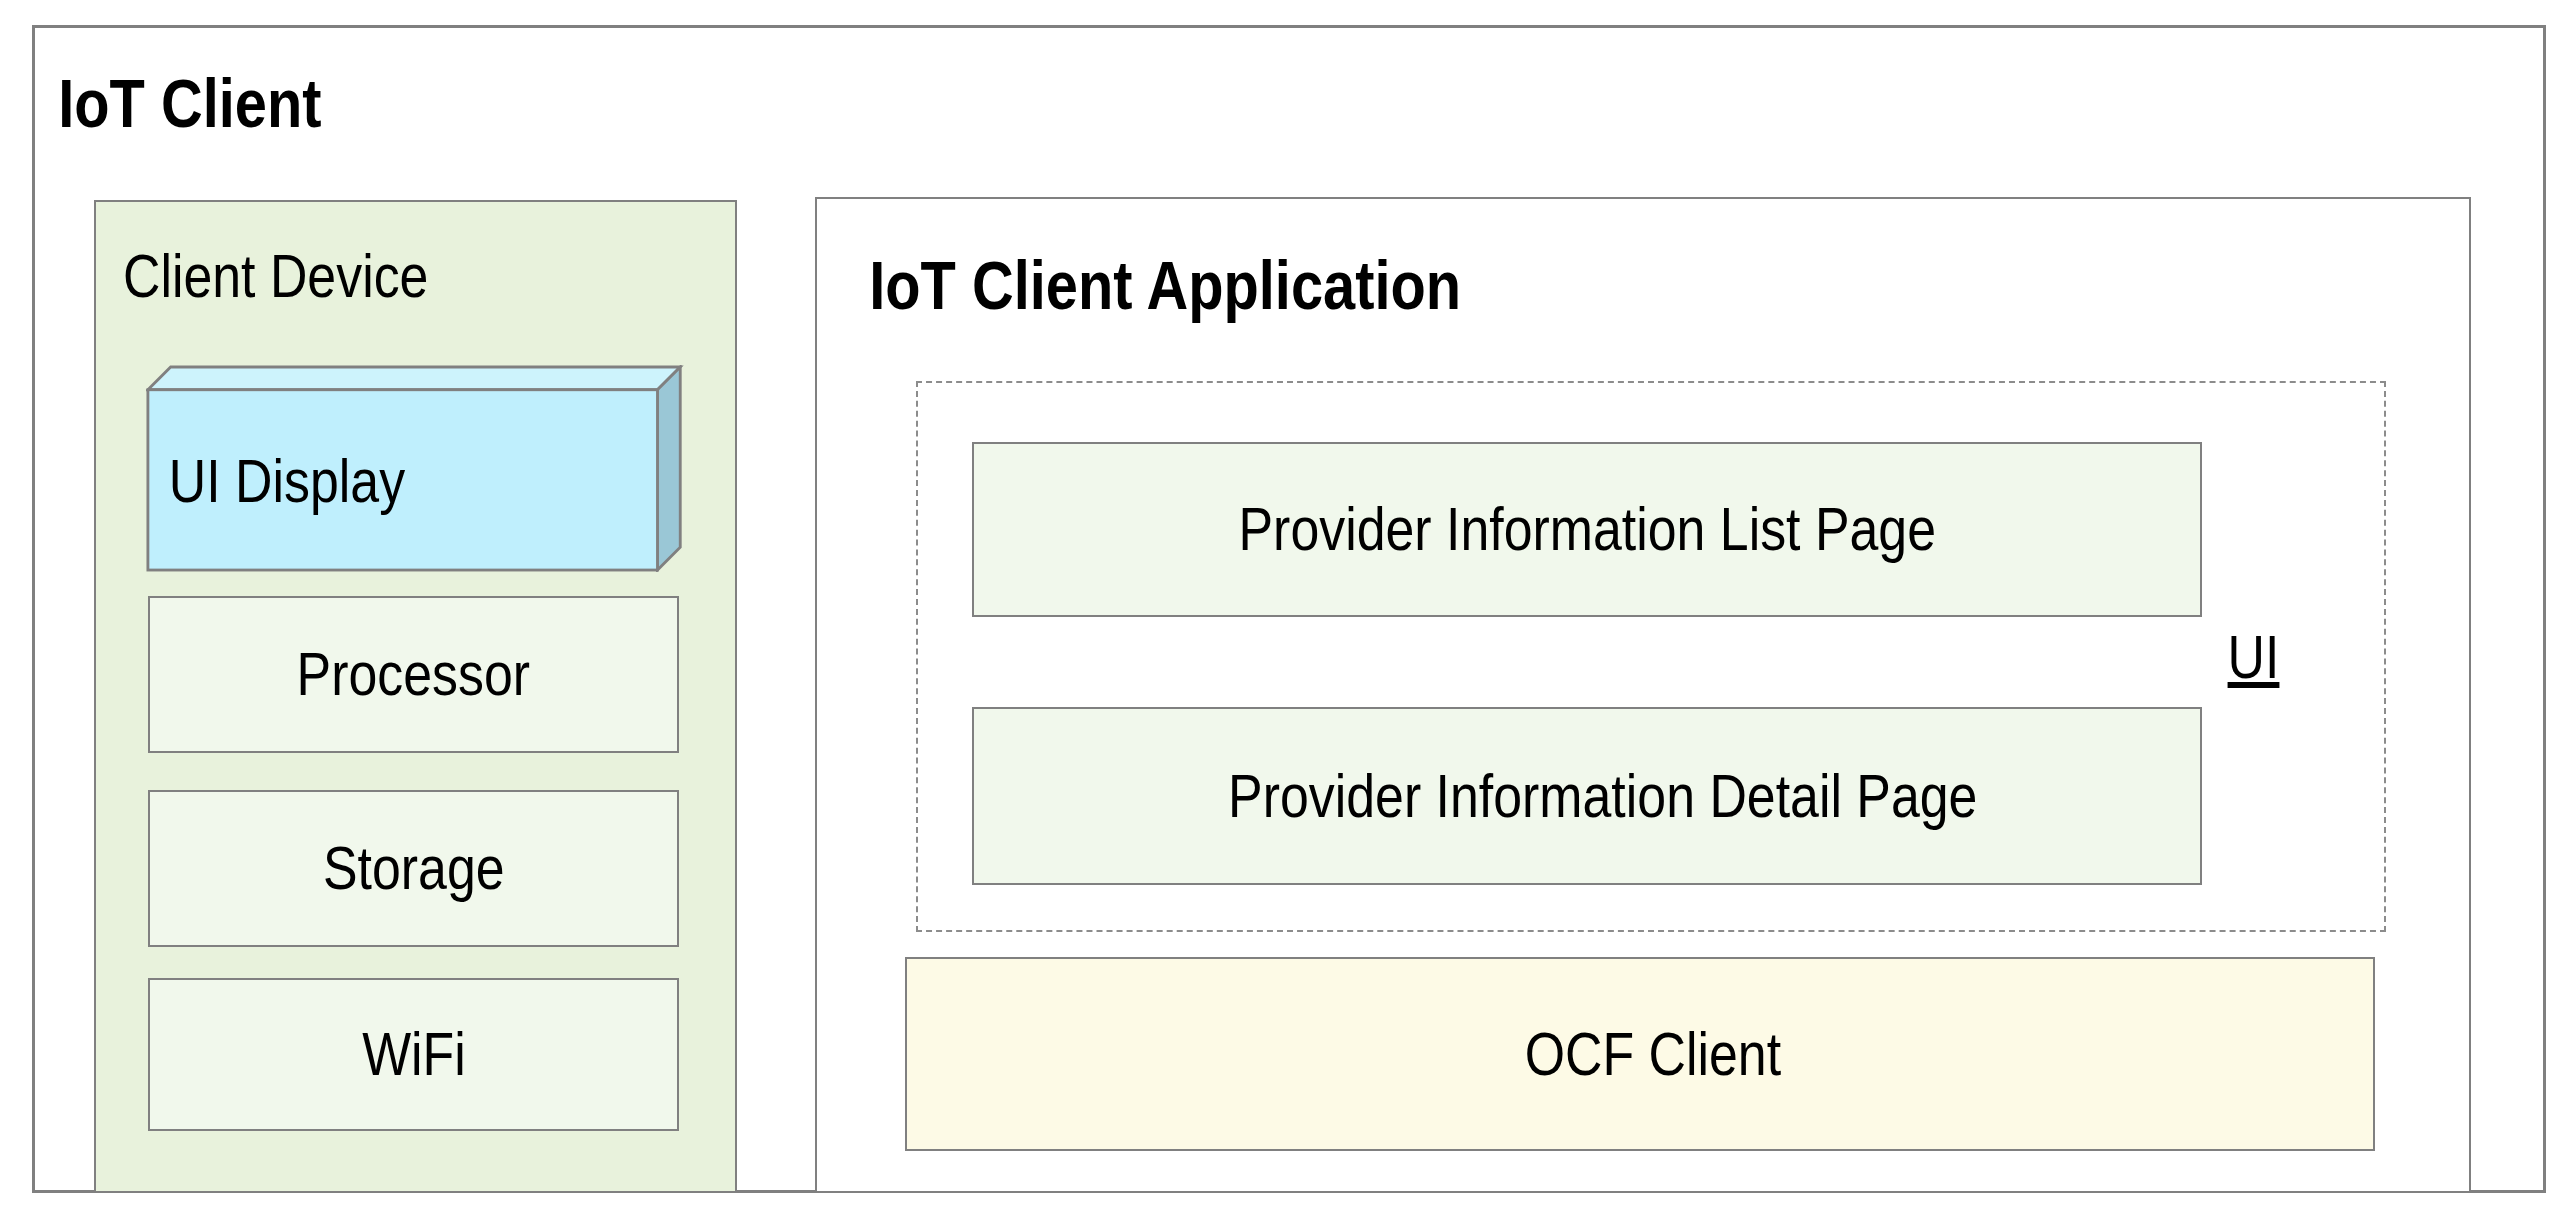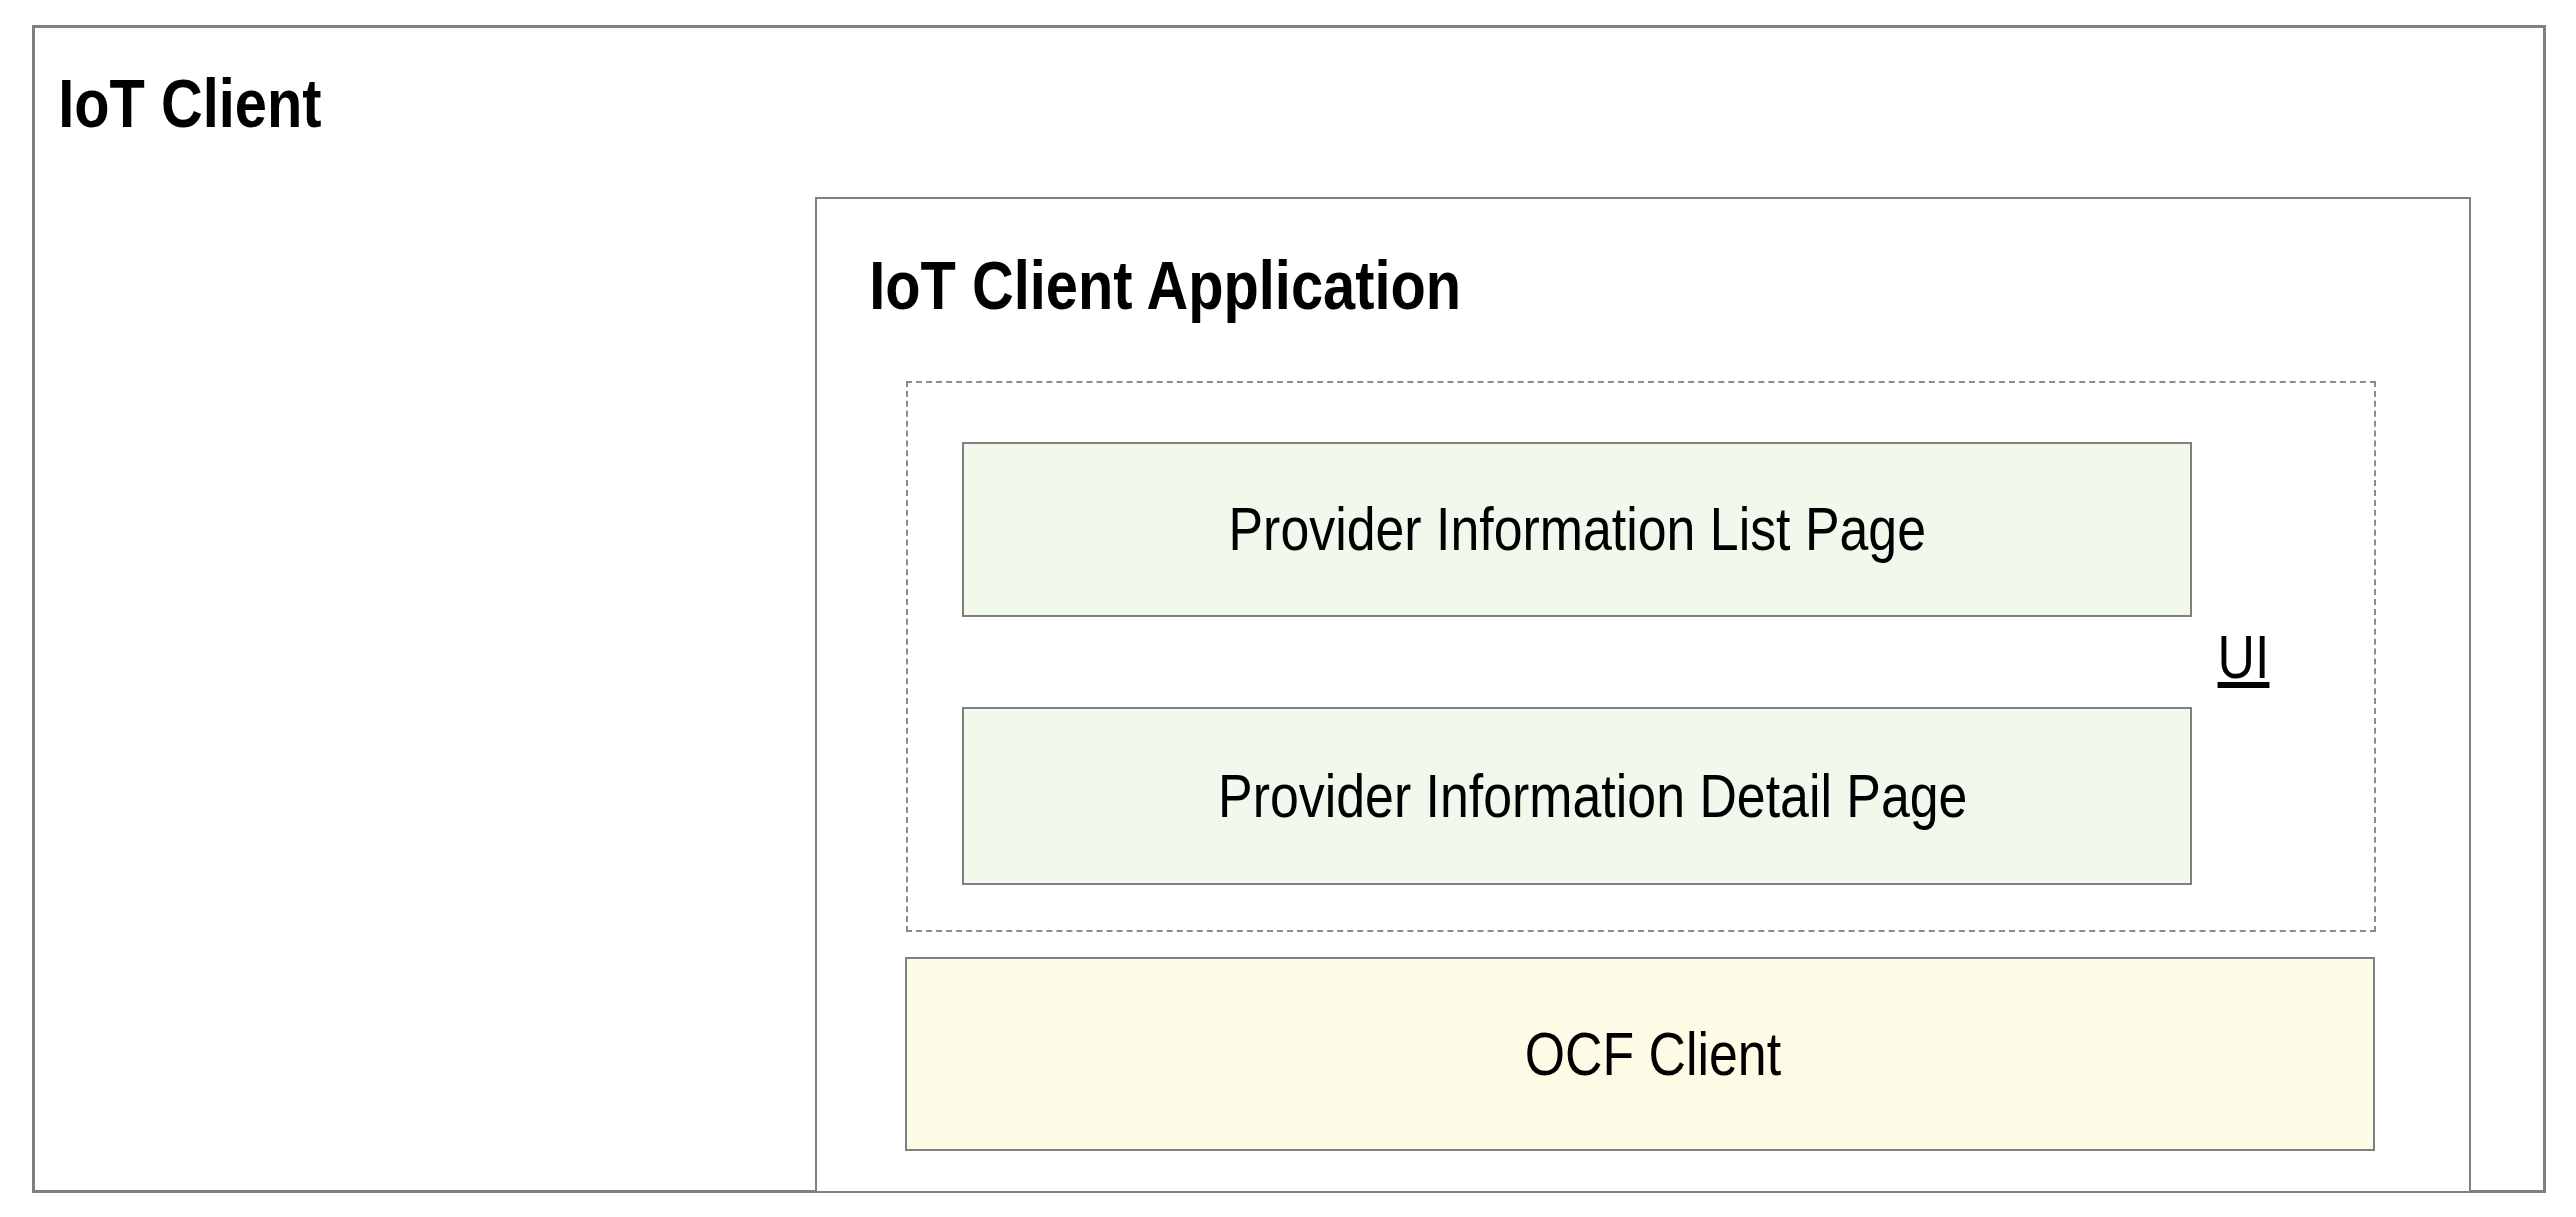--- a/index.html
+++ b/index.html
@@ -69,28 +69,55 @@
 <body>
 
 <div class="scene">
 
   <div class="outer-box">
 
     <div class="abs flexc" style="left:0; top:34px; width:2507px; height:81px;">
       <span class="t title-text">IoT Client</span>
     </div>
 
+    <div class="abs panel-green-bg" style="left:59px; top:172px; width:643px; height:993px; border:2.8px solid var(--border-gray);">
+
+      <div class="abs flexc" style="left:0; top:36px; width:637px; height:76px;">
+        <span class="t label-text">Client Device</span>
+      </div>
+
+      <svg class="abs" style="left:50px; top:163px;" width="539" height="207" viewBox="0 0 568 218">
+        <polygon class="cube-top" points="2,26 26,2 563,2 539,26"></polygon>
+        <polygon class="cube-side" points="539,26 563,2 563,192 539,216"></polygon>
+        <rect class="cube-front" x="2" y="26" width="537" height="190"></rect>
+      </svg>
+      <div class="abs flexc" style="left:52px; top:190px; width:509px; height:178px;">
+        <span class="t label-text">UI Display</span>
+      </div>
+
+      <div class="box box-green-bg" style="left:52px; top:394px; width:531px; height:157px;">
+        <span class="t label-text">Processor</span>
+      </div>
+
+      <div class="box box-green-bg" style="left:52px; top:588px; width:531px; height:157px;">
+        <span class="t label-text">Storage</span>
+      </div>
+
+      <div class="box box-green-bg" style="left:52px; top:776px; width:531px; height:153px;">
+        <span class="t label-text">WiFi</span>
+      </div>
+    </div>
 
     <div class="abs white-bg" style="left:780px; top:169px; width:1656px; height:996px; border:2.8px solid var(--border-gray);">
 
       <div class="abs flexc" style="left:0; top:45px; width:1651px; height:81px;">
         <span class="t title-text">IoT Client Application</span>
       </div>
 
-      <div class="abs dashed" style="left:89px; top:182px; width:1470px; height:551px;">
+      <div class="abs dashed" style="left:99px; top:182px; width:1470px; height:551px;">
 
         <div class="box box-green-bg" style="left:54px; top:59px; width:1230px; height:175px;">
           <span class="t label-text">Provider Information List Page</span>
         </div>
 
         <div class="box box-green-bg" style="left:54px; top:324px; width:1230px; height:178px;padding-left:32px;">
           <span class="t label-text">Provider Information Detail Page</span>
         </div>
 
         <div class="abs flexc" style="left:1305px; top:236px; width:142px; height:76px;text-decoration:underline;">

